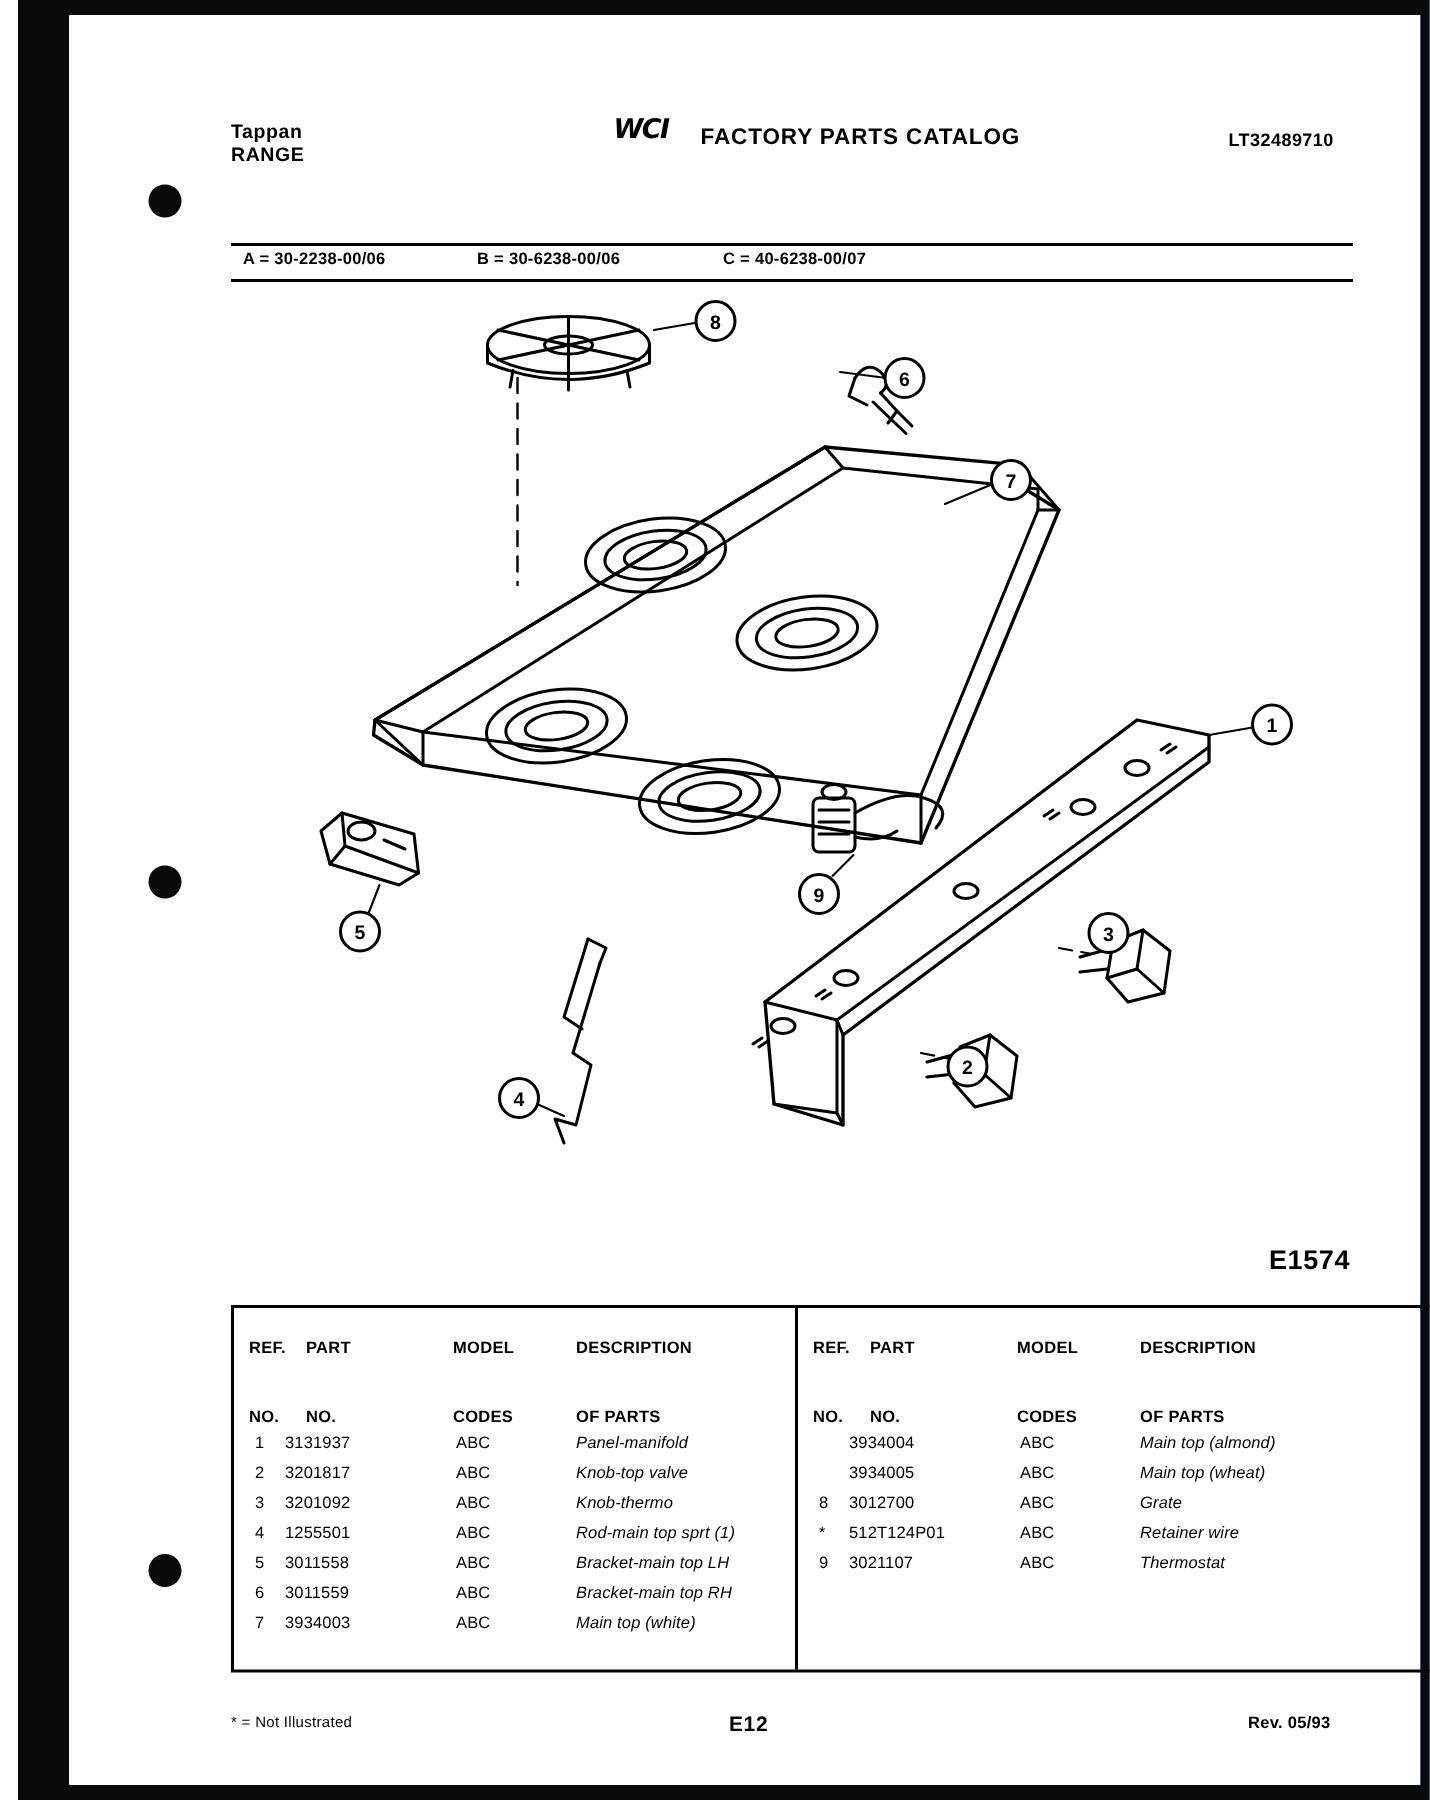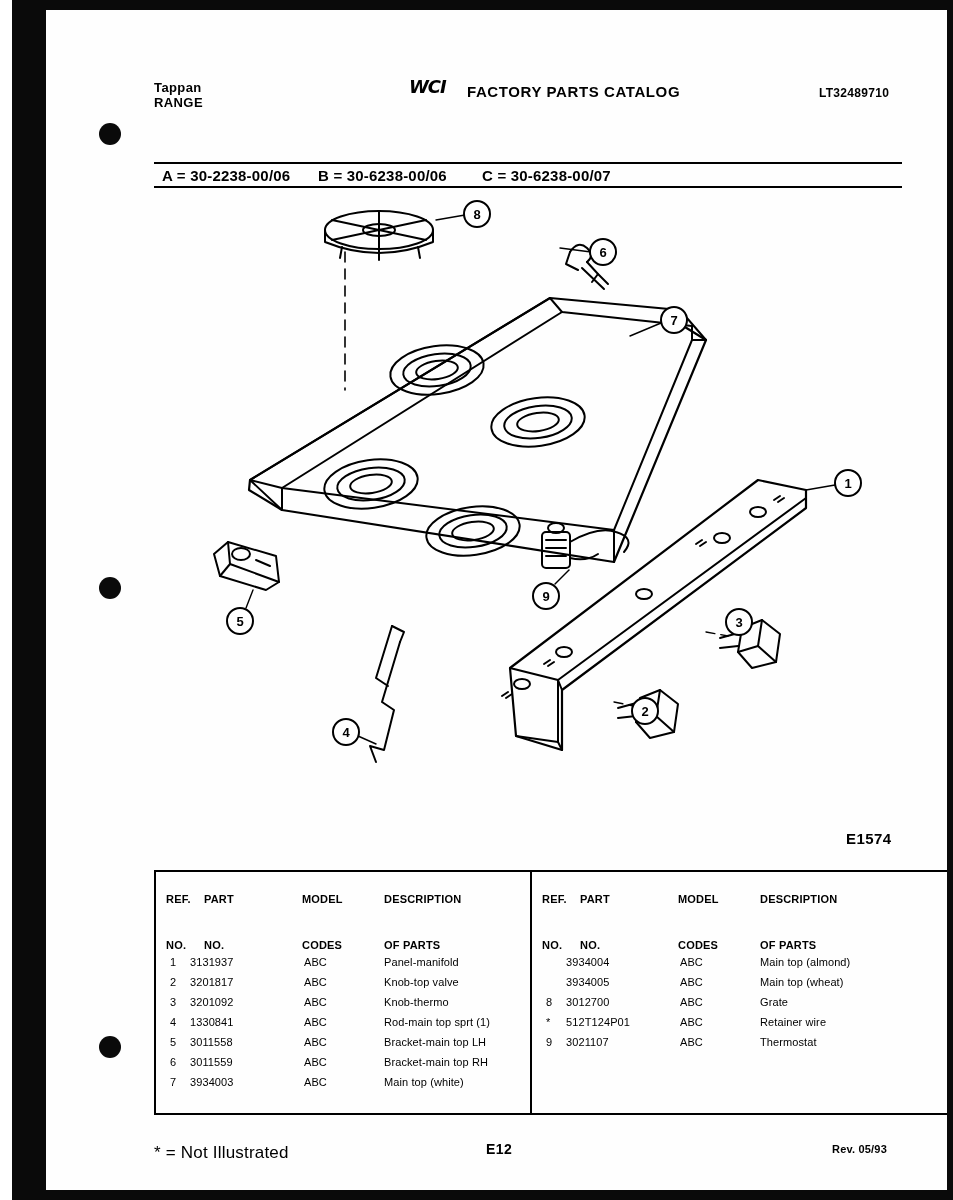--- a/index.html
+++ b/index.html
@@ -91,41 +91,41 @@
     position: absolute;
     left: 108px; top: 152px;
     width: 748px;
     height: 22px;
     border-top: 2px solid #000;
     border-bottom: 2px solid #000;
   }
   .model-band .mc {
     position: absolute;
     top: 3px;
-    font-size: 15px;
+    font-size: 11px;
     font-weight: bold;
     letter-spacing: 0.2px;
   }
   .model-band .mc.a { left: 8px; }
   .model-band .mc.b { left: 164px; }
   .model-band .mc.c { left: 328px; }
 
   
   .illo {
     position: absolute;
     left: 100px; top: 180px;
     width: 760px;
     height: 660px;
   }
   .illo svg { display: block; }
 
   .illo-code {
     position: absolute;
     left: 800px; top: 820px;
-    font-size: 15px;
+    font-size: 18px;
     font-weight: bold;
     letter-spacing: 0.4px;
   }
 
   
   .table-wrap {
     position: absolute;
     left: 108px; top: 860px;
     width: 888px;
     height: 245px;
@@ -175,27 +175,27 @@
     letter-spacing: 0.1px;
   }
   .row span {
     position: absolute;
     top: 0;
     white-space: nowrap;
   }
   .r-ref  { left: 14px; width: 34px; }
   .r-part { left: 34px; }
   .r-model{ left: 148px; }
-  .r-desc { left: 228px; }
+  .r-desc { left: 228px; font-style: italic; }
 
   
   .foot-left {
     position: absolute;
     left: 108px; top: 1133px;
-    font-size: 17px;
+    font-size: 10px;
     letter-spacing: 0.2px;
   }
   .foot-center {
     position: absolute;
     left: 440px; top: 1131px;
     font-size: 14px;
     font-weight: bold;
     letter-spacing: 0.4px;
   }
   .foot-right {
@@ -225,21 +225,21 @@
       <div>RANGE</div>
     </div>
 
     <div class="wci-logo">WCI</div>
     <div class="catalog-title">FACTORY PARTS CATALOG</div>
     <div class="doc-code">LT32489710</div>
 
     <div class="model-band">
       <div class="mc a">A = 30-2238-00/06</div>
       <div class="mc b">B = 30-6238-00/06</div>
-      <div class="mc c">C = 30-6238-00/07</div>
+      <div class="mc c">C = 40-6238-00/07</div>
     </div>
 
     <div class="illo">
       <svg width="760" height="660" viewBox="0 0 760 660" xmlns="http://www.w3.org/2000/svg">
         <g fill="none" stroke="#000" stroke-width="2" stroke-linejoin="round" stroke-linecap="round">
 
           <g>
             <ellipse cx="233" cy="40" rx="54" ry="19"></ellipse>
             <path d="M179 40 L179 52 Q233 74 287 52 L287 40"></path>
             <path d="M233 21 L233 59"></path>
@@ -439,21 +439,21 @@
             <span class="r-desc">Knob-top valve</span>
           </div>
           <div class="row">
             <span class="r-ref">3</span>
             <span class="r-part">3201092</span>
             <span class="r-model">ABC</span>
             <span class="r-desc">Knob-thermo</span>
           </div>
           <div class="row">
             <span class="r-ref">4</span>
-            <span class="r-part">1330841</span>
+            <span class="r-part">1255501</span>
             <span class="r-model">ABC</span>
             <span class="r-desc">Rod-main top sprt (1)</span>
           </div>
           <div class="row">
             <span class="r-ref">5</span>
             <span class="r-part">3011558</span>
             <span class="r-model">ABC</span>
             <span class="r-desc">Bracket-main top LH</span>
           </div>
           <div class="row">

